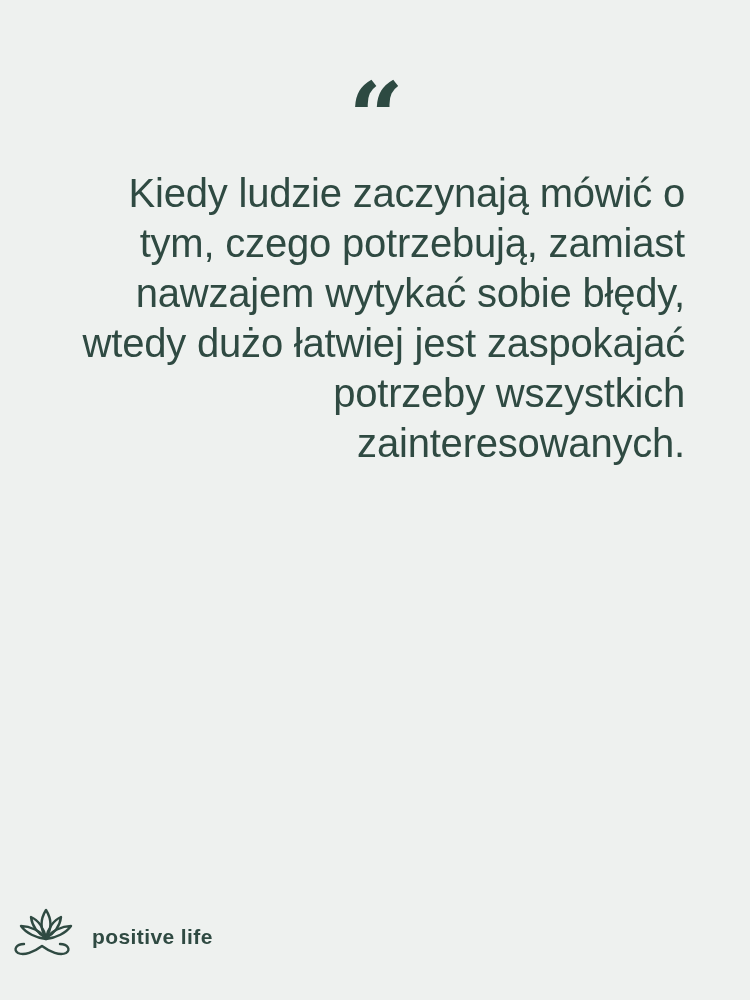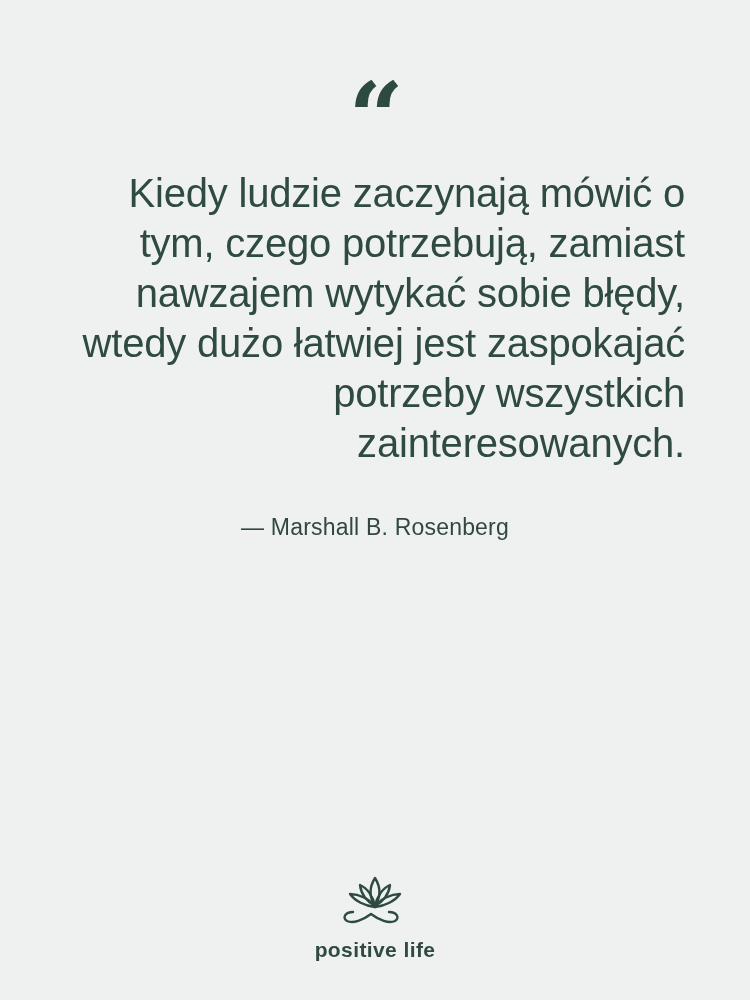--- a/index.html
+++ b/index.html
@@ -54,21 +54,21 @@
     font-weight: 400;
     color: #33473f;
     letter-spacing: 0.2px;
   }
   .brand {
     position: absolute;
     left: 0;
     right: 0;
     bottom: 38px;
     display: flex;
-    flex-direction: column;
+    flex-direction: row;
     align-items: center;
   }
   .brand-logo {
     width: 92px;
     height: 58px;
     display: block;
   }
   .brand-name {
     margin-top: 8px;
     font-family: "Liberation Sans", sans-serif;
@@ -80,21 +80,20 @@
 </style>
 </head>
 <body>
 
 <div class="card">
 
   <div class="quote-mark">“</div>
 
   <div class="quote-text">Kiedy ludzie zaczynają mówić o tym, czego potrzebują, zamiast nawzajem wytykać sobie błędy, wtedy dużo łatwiej jest zaspokajać potrzeby wszystkich zainteresowanych.</div>
 
-  <div class="attribution">— Marshall B. Rosenberg</div>
 
   <div class="brand">
     <span class="brand-logo">
       <svg viewBox="0 0 92 58" width="92" height="58" aria-hidden="true">
         <g fill="none" stroke="#2f4a42" stroke-width="2.4" stroke-linecap="round" stroke-linejoin="round">
           <path d="M46 6 C41 14 39.5 24 46 34 C52.5 24 51 14 46 6 Z"></path>
           <path d="M46 34 C38 30 32 22 31 13 C38 16 44 24 46 34 Z"></path>
           <path d="M46 34 C54 30 60 22 61 13 C54 16 48 24 46 34 Z"></path>
           <path d="M46 35 C36 34 26 29 21 22 C30 22 41 27 46 35 Z"></path>
           <path d="M46 35 C56 34 66 29 71 22 C62 22 51 27 46 35 Z"></path>

